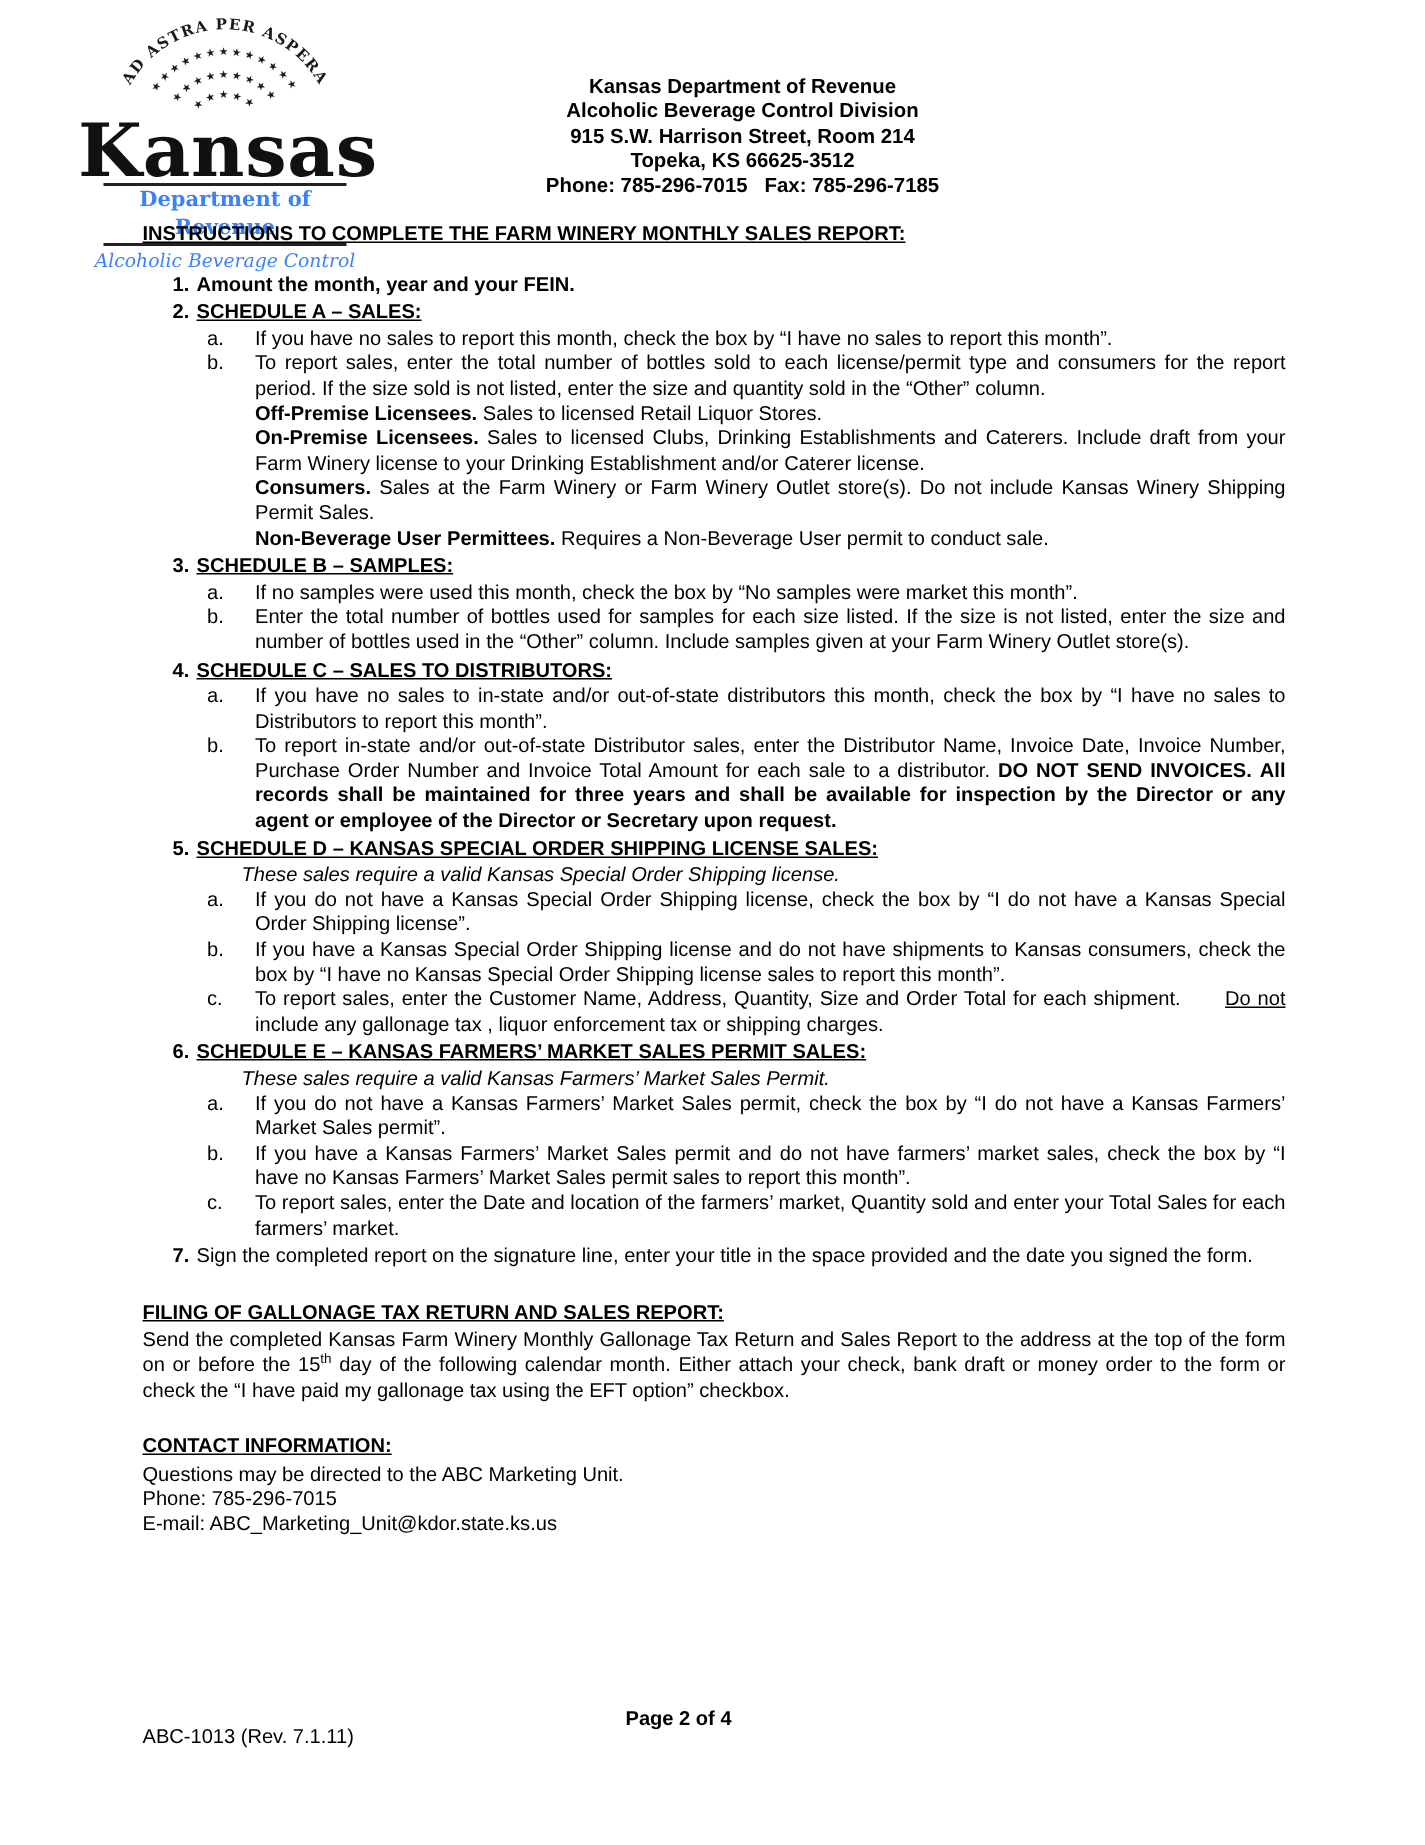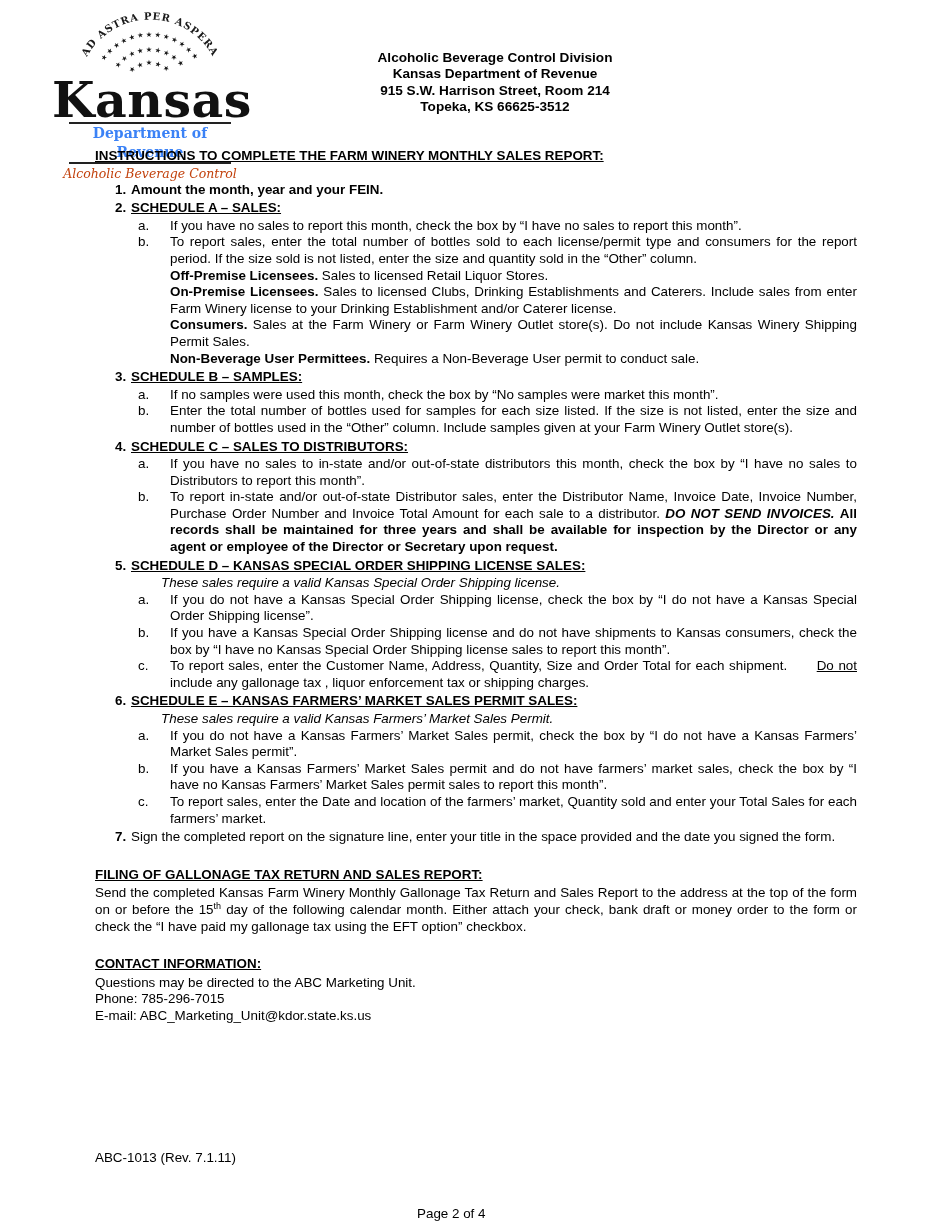--- a/index.html
+++ b/index.html
@@ -10,46 +10,46 @@
     font-size: 13.4px; line-height: 16.6px; color: #000; overflow: hidden;
   }
   
   .logo { position: absolute; left: 52px; top: 12px; width: 196px; text-align: center; }
   .seal { display: block; margin: 0 auto; width: 182px; height: 84px; overflow: visible; }
   .seal text { fill: #1a1a1a; font-family: "DejaVu Serif", serif; }
   .motto-text { font-size: 10.5px; font-weight: bold; letter-spacing: 1px; }
   .stars-text { font-size: 7.5px; letter-spacing: 2px; font-family: "DejaVu Sans", sans-serif; }
   .logo-kansas { font-family: "DejaVu Serif", serif; font-weight: bold; font-size: 49px; line-height: 40px; margin-top: -16px; letter-spacing: 0.5px; color: #111; text-align: right; }
   .logo-dept { font-family: "DejaVu Serif", serif; font-weight: bold; font-size: 14px; line-height: 19px; width: 162px; margin: 2px auto 0; border-top: 2px solid #222; border-bottom: 2px solid #222; color: #3b82f6; }
-  .logo-abc { font-family: "DejaVu Serif", serif; font-style: italic; font-size: 12.5px; margin-top: 2px; color: #c2410c; }
+  .logo-abc { font-family: "DejaVu Serif", serif; font-style: italic; font-size: 12.5px; margin-top: 2px; color: #3b82f6; }
   
   .addr { position: absolute; left: 140px; right: 100px; top: 50px; text-align: center; font-weight: bold; font-size: 13.6px; line-height: 16.4px; }
   .addr div { white-space: pre-wrap; }
   
   .content { position: absolute; left: 95px; width: 762px; top: 148px; }
   .title { font-weight: bold; text-decoration: underline; margin-bottom: 17px; }
   .li { display: flex; margin-bottom: 2px; }
   .num { flex: 0 0 16px; margin-left: 20px; font-weight: bold; }
   .ibody { flex: 1; min-width: 0; }
   .h { font-weight: bold; text-decoration: underline; margin-bottom: 1px; }
   .sub { display: flex; }
   .letter { flex: 0 0 39px; padding-left: 7px; }
   .stext { flex: 1; min-width: 0; text-align: justify; }
   .note { font-style: italic; margin-left: 30px; }
   .b { font-weight: bold; }
-  .bi { font-weight: bold; font-style: italic; }
+  .bi { font-weight: bold; }
   .u { text-decoration: underline; margin-left: 25px; }
   .bold-text { font-weight: bold; }
   .section { margin-top: 21px; }
   .sec-h { font-weight: bold; text-decoration: underline; margin-bottom: 2px; }
   .para { text-align: justify; }
   sup { font-size: 9px; vertical-align: super; line-height: 0; }
   
   .footer-left { position: absolute; left: 95px; top: 1150px; }
-  .footer-center { position: absolute; left: 417px; top: 1206px; }
+  .footer-center { position: absolute; left: 417px; top: 1138px; font-weight: bold; }
 </style>
 </head>
 <body>
 
 <div class="page">
 
   <div class="logo">
     <svg class="seal" viewBox="0 0 190 86" aria-hidden="true">
       <defs>
         <path id="arc-motto" d="M 20 82 A 75 75 0 0 1 170 82"></path>
@@ -69,24 +69,25 @@
       <text class="stars-text" text-anchor="middle">
         <textPath href="#arc-s3" startOffset="50%">★★★★★</textPath>
       </text>
     </svg>
     <div class="logo-kansas">Kansas</div>
     <div class="logo-dept">Department of Revenue</div>
     <div class="logo-abc">Alcoholic Beverage Control</div>
   </div>
 
   <div class="addr">
+    <div>Kansas Department of Revenue</div>
     <div>Alcoholic Beverage Control Division</div>
-    <div>Kansas Department of Revenue</div>
     <div>915 S.W. Harrison Street, Room 214</div>
     <div>Topeka, KS 66625-3512</div>
+    <div>Phone: 785-296-7015   Fax: 785-296-7185</div>
   </div>
 
   <div class="content">
 
     <div class="title">INSTRUCTIONS TO COMPLETE THE FARM WINERY MONTHLY SALES REPORT:</div>
 
     <div class="li">
       <span class="num">1.</span>
       <div class="ibody bold-text">Amount the month, year and your FEIN.</div>
     </div>
@@ -97,21 +98,21 @@
         <div class="h">SCHEDULE A – SALES:</div>
         <div class="sub">
           <span class="letter">a.</span>
           <div class="stext">If you have no sales to report this month, check the box by “I have no sales to report this month”.</div>
         </div>
         <div class="sub">
           <span class="letter">b.</span>
           <div class="stext">
             <span>To report sales, enter the total number of bottles sold to each license/permit type and consumers for the report period.  If the size sold is not listed, enter the size and quantity sold in the “Other” column.</span>
             <div><span class="b">Off-Premise Licensees.</span>  <span>Sales to licensed Retail Liquor Stores.</span></div>
-            <div><span class="b">On-Premise Licensees.</span>  <span>Sales to licensed Clubs, Drinking Establishments and Caterers.  Include sales from enter Farm Winery license to your Drinking Establishment and/or Caterer license.</span></div>
+            <div><span class="b">On-Premise Licensees.</span>  <span>Sales to licensed Clubs, Drinking Establishments and Caterers.  Include draft from your Farm Winery license to your Drinking Establishment and/or Caterer license.</span></div>
             <div><span class="b">Consumers.</span>  <span>Sales at the Farm Winery or Farm Winery Outlet store(s).  Do not include Kansas Winery Shipping Permit Sales.</span></div>
             <div><span class="b">Non-Beverage User Permittees.</span>  <span>Requires a Non-Beverage User permit to conduct sale.</span></div>
           </div>
         </div>
       </div>
     </div>
 
     <div class="li">
       <span class="num">3.</span>
       <div class="ibody">

